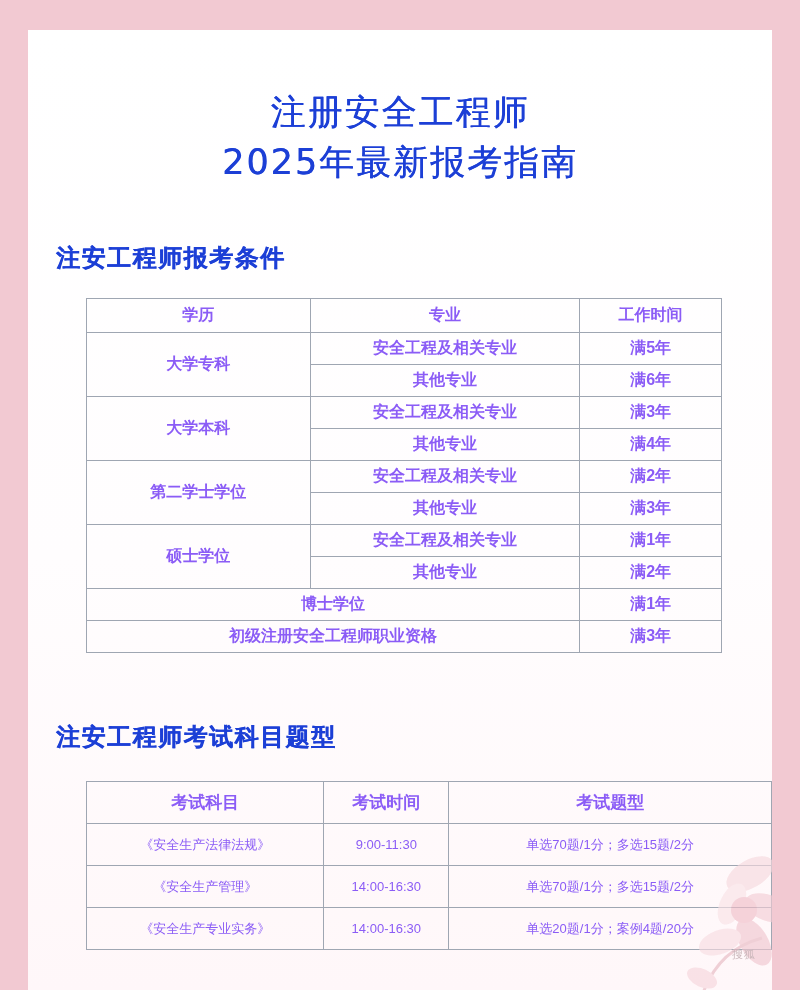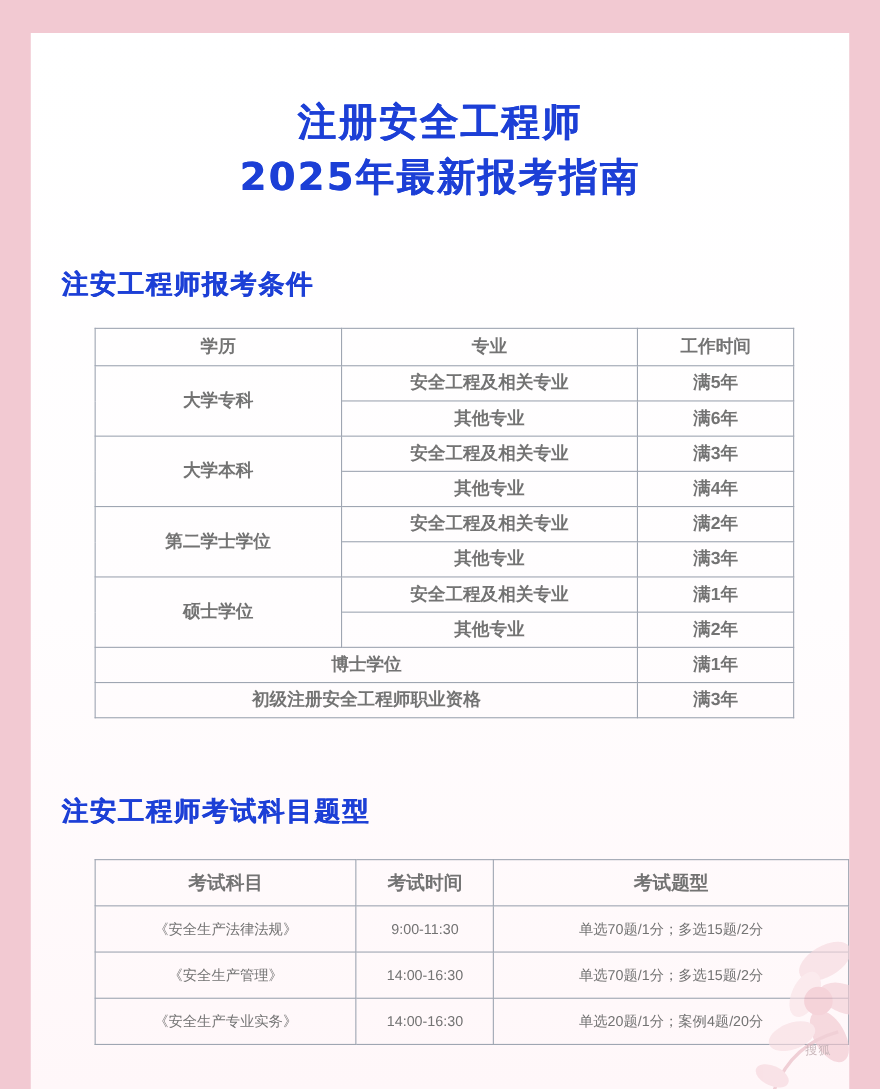--- a/index.html
+++ b/index.html
@@ -30,21 +30,21 @@
     pointer-events: none;
   }
   .page-inner { position: relative; z-index: 2; }
 
   .title-block {
     text-align: center;
     padding-top: 58px;
   }
   .title-line {
     font-family: "DejaVu Sans", sans-serif;
-    font-weight: bold;
+    font-weight: normal;
     font-size: 35px;
     letter-spacing: 2px;
     color: #1c3fd6;
     line-height: 1.42;
     text-shadow: 0.5px 0 0 #1c3fd6;
   }
 
   .section-head {
     font-family: "DejaVu Sans", sans-serif;
     font-weight: bold;
@@ -52,21 +52,21 @@
     color: #1c3fd6;
     letter-spacing: 1.5px;
     text-shadow: 0.5px 0 0 #1c3fd6;
   }
   .section-head.s1 { margin: 55px 0 0 28px; }
   .section-head.s2 { margin: 68px 0 0 28px; }
 
   table {
     border-collapse: collapse;
     font-size: 16px;
-    color: #737373;
+    color: #8b5cf6;
     background: transparent;
   }
   table.cond {
     margin: 24px 0 0 58px;
     width: 636px;
   }
   table.cond td, table.cond th {
     border: 1px solid #9fa6b2;
     padding: 5px 4px;
     text-align: center;

